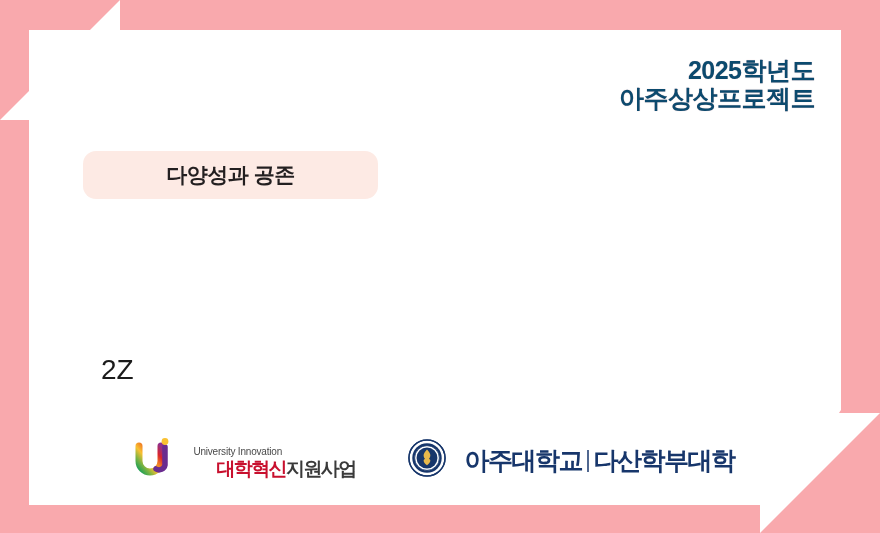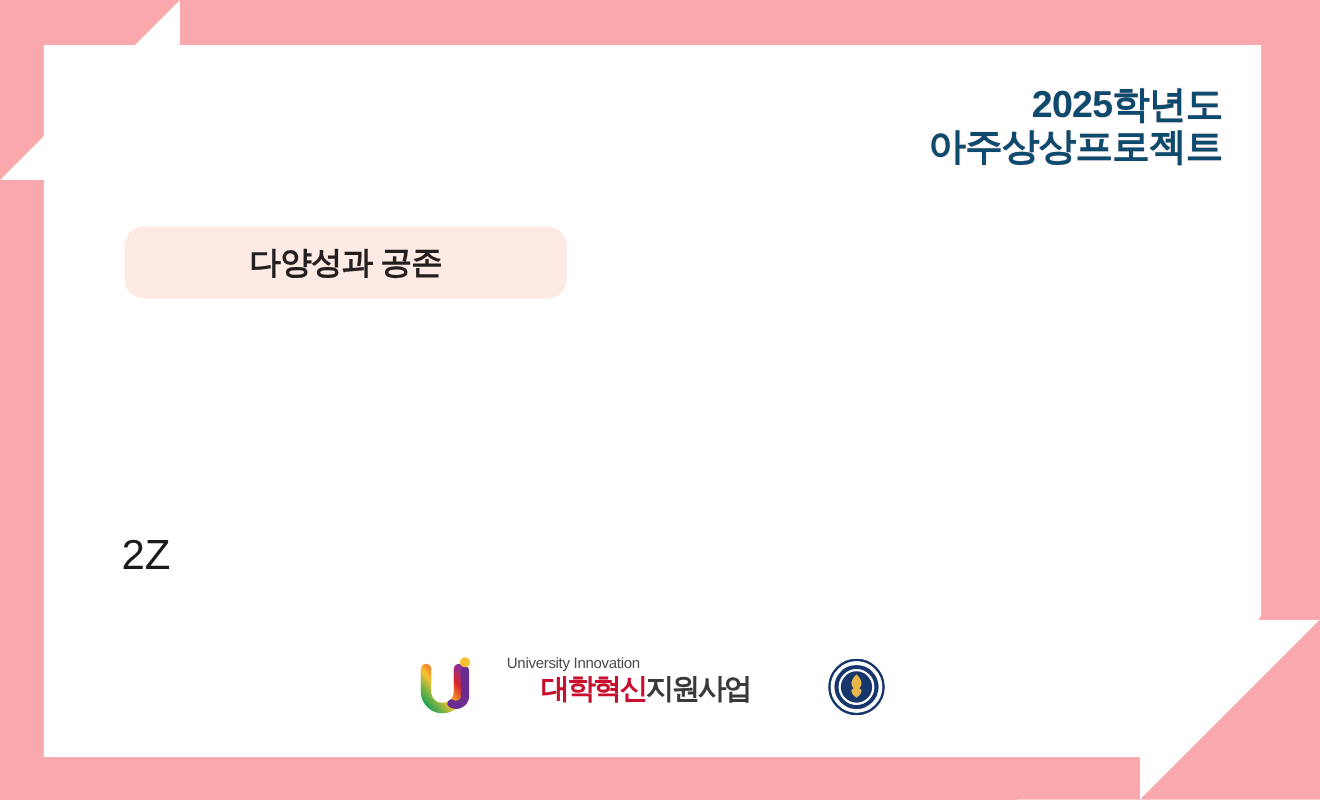--- a/index.html
+++ b/index.html
@@ -111,21 +111,21 @@
     font-size: 35px;
     font-weight: 700;
     color: #231f20;
     letter-spacing: -1.2px;
     white-space: nowrap;
   }
 
   
   #team-label {
     position: absolute;
-    left: 52px;
+    left: 72px;
     top: 324px;
     font-size: 28px;
     font-weight: 400;
     color: #1b1b1b;
     letter-spacing: 0px;
   }
 
   
   #footer-logos {
     position: absolute;
@@ -134,21 +134,21 @@
     bottom: 18px;
     height: 58px;
     display: flex;
     align-items: center;
     justify-content: center;
     gap: 52px;
   }
 
   .logo-block {
     display: flex;
-    align-items: flex-start;
+    align-items: flex-end;
     gap: 19px;
   }
 
   
   #ui-mark { width: 38px; height: 40px; flex: none; }
 
   #ui-text-wrap {
     display: flex;
     flex-direction: column;
     justify-content: center;
@@ -241,16 +241,21 @@
     <div class="logo-block">
       <svg id="ajou-seal" viewBox="0 0 40 40">
         <circle cx="20" cy="20" r="19" fill="#ffffff" stroke="#17366b" stroke-width="1.6"></circle>
         <circle cx="20" cy="20" r="15.5" fill="#17366b"></circle>
         <circle cx="20" cy="20" r="13" fill="#ffffff" stroke="#17366b" stroke-width="0.8"></circle>
         <circle cx="20" cy="20" r="11" fill="#17366b"></circle>
         <path d="M20 11 C24 15 24.5 18 22 21 C24.5 21.5 24 25 20 27.5
                  C16 25 15.5 21.5 18 21 C15.5 18 16 15 20 11 Z" fill="#e8b84b"></path>
         <circle cx="20" cy="20" r="19" fill="none" stroke="#17366b" stroke-width="1.2"></circle>
       </svg>
+      <div id="ajou-text">
+        <span>아주대학교</span>
+        <span id="ajou-divider"></span>
+        <span>다산학부대학</span>
+      </div>
     </div>
 
   </div>
 </div>
 
 </body></html>

